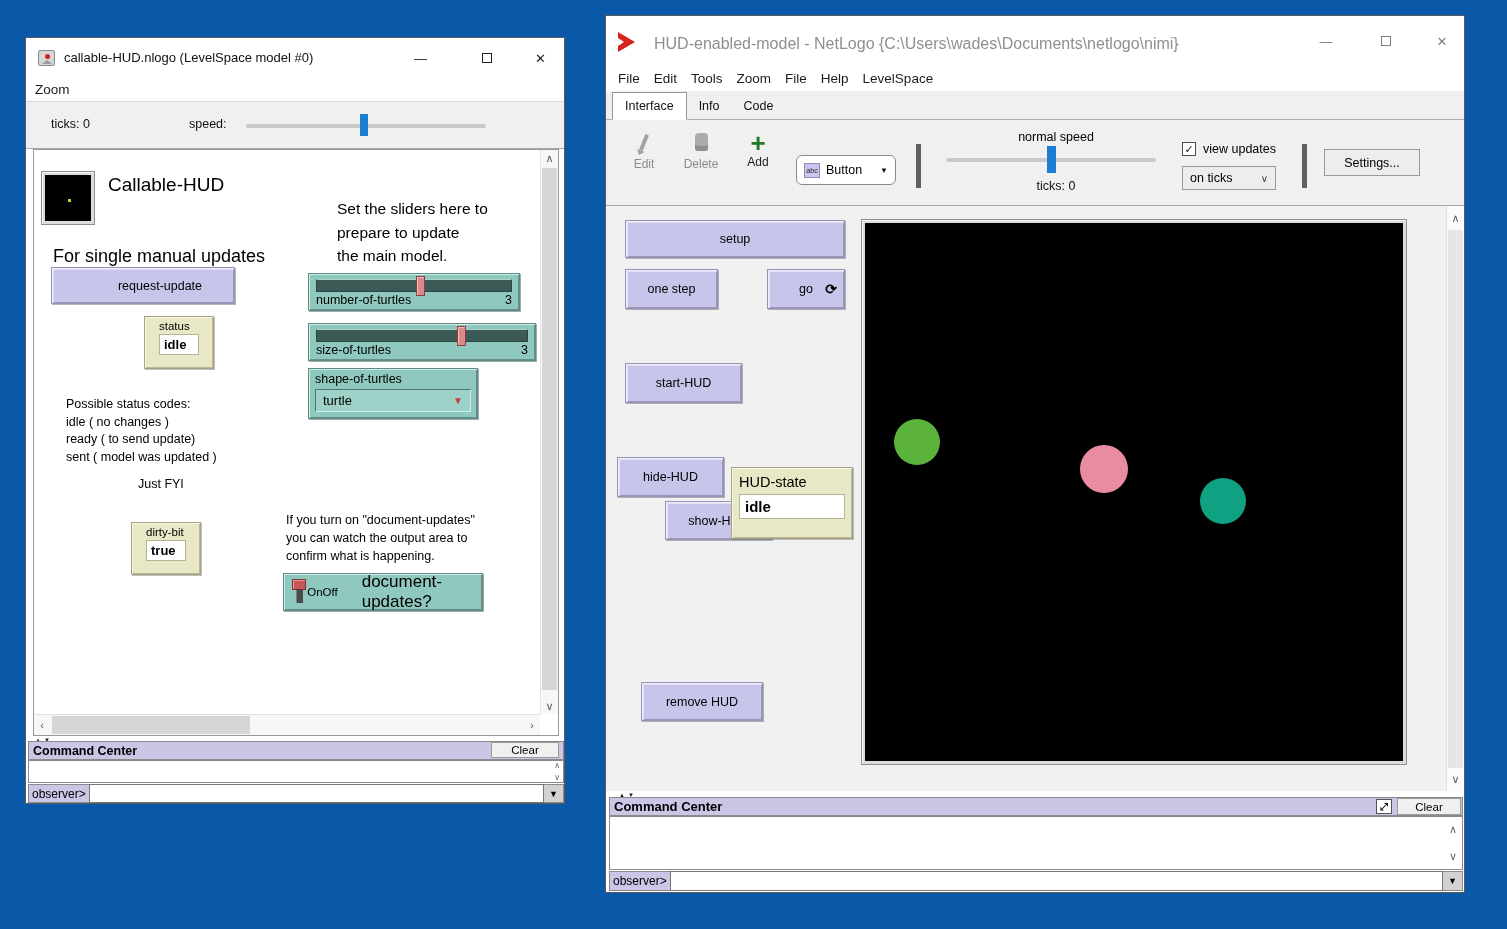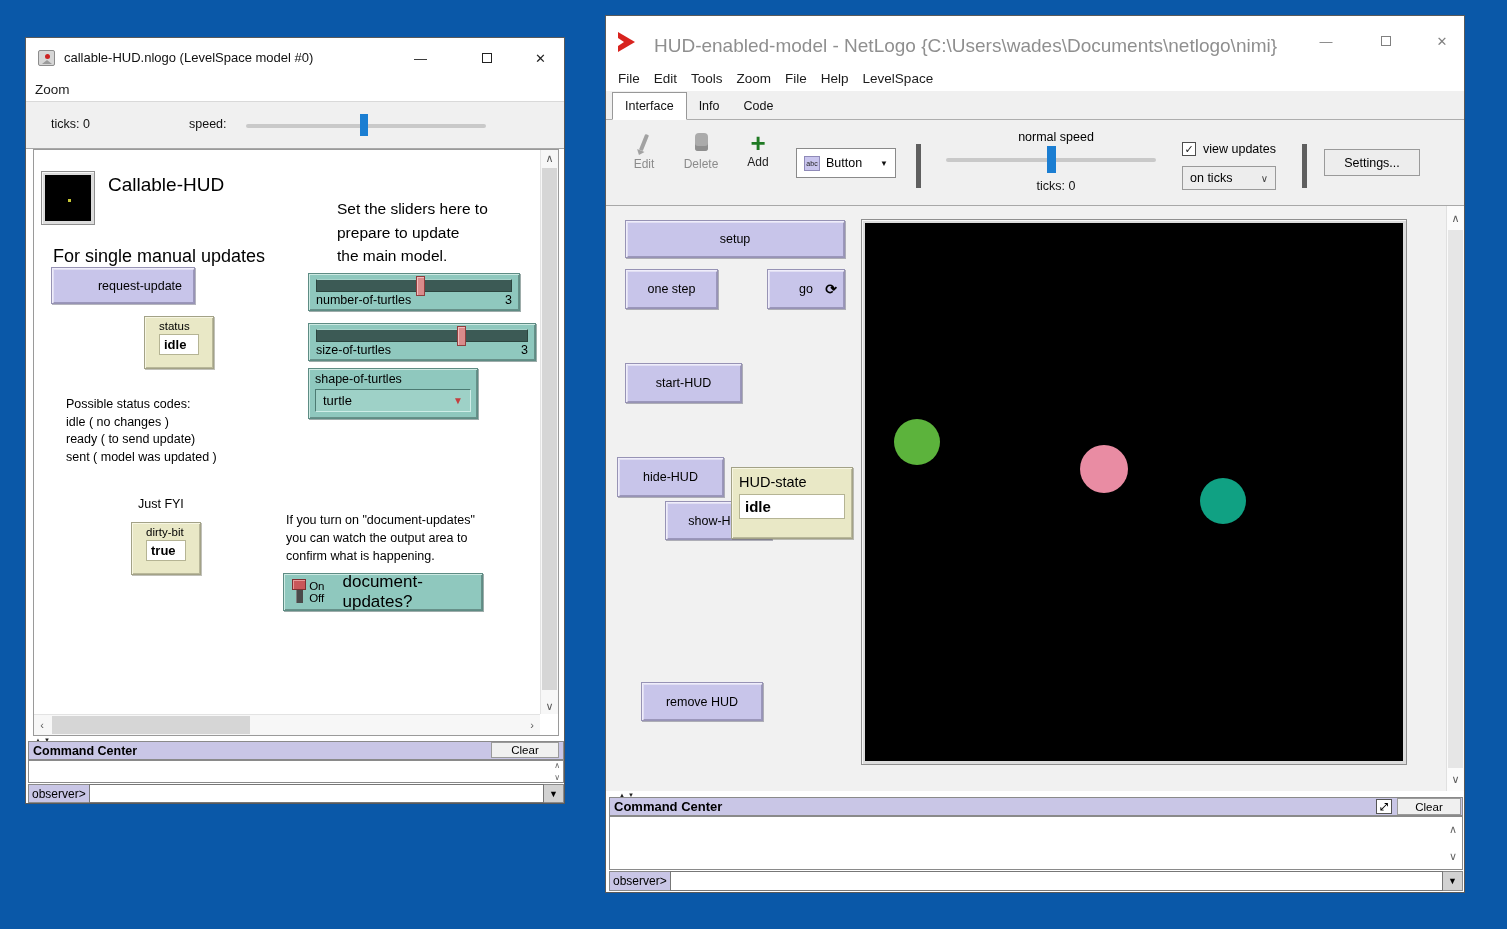--- a/index.html
+++ b/index.html
@@ -55,21 +55,21 @@
   .slider-handle { position:absolute; top:-4px; width:9px; height:20px; background:#d98b8b; border:1px solid #8f3f3f; box-shadow: inset 1px 1px 0 #f0bcbc; }
   .slider-row { position:absolute; left:7px; right:7px; bottom:3px; display:flex; justify-content:space-between; font-size:12.5px; color:#000; }
   .chooser { position:absolute; padding:3px 6px; }
   .chooser-label { font-size:12.5px; color:#000; margin-bottom:3px; }
   .chooser-box { background:#9ed1c7; border:1px solid; border-color:#4c7a72 #cfeee8 #cfeee8 #4c7a72; display:flex; align-items:center; justify-content:space-between; padding:3px 7px; font-size:13px; }
   .chooser-arrow { color:#c34040; font-size:10px; }
   .switch-w { position:absolute; display:flex; align-items:center; padding:4px 8px; }
   .toggle { width:15px; height:27px; position:relative; margin-right:4px; }
   .toggle .stem { position:absolute; left:4px; top:10px; width:7px; height:14px; background:#4a4a4a; box-shadow: inset 1px 1px 0 #7d7d7d; }
   .toggle .knob { position:absolute; left:0; top:0; width:14px; height:11px; background:#c9575a; border:1px solid #7e2f31; box-shadow: inset 1px 1px 0 #e89a9a; }
-  .onoff { display:flex; flex-direction:column; font-size:11.5px; line-height:12px; color:#000; margin-right:18px; }
+  .onoff { display:flex; flex-direction:row; font-size:11.5px; line-height:12px; color:#000; margin-right:24px; }
   .switch-label { font-size:17px; color:#000; }
 
   
   .view-frame { position:absolute; background:#dcdcdc; border:1px solid #8f8f8f; box-shadow: inset 1px 1px 0 #f6f6f6; padding:3px; }
   .view-black { width:100%; height:100%; background:#000000; position:relative; overflow:hidden; }
   .turtle { position:absolute; border-radius:50%; }
   .yellow-dot { position:absolute; left:50%; top:52%; width:3px; height:3px; background:#c8c836; }
 
   
   .sb { position:absolute; background:#f7f7f7; }
@@ -141,35 +141,35 @@
 
     <div class="view-frame" style="left:7px; top:21px; width:54px; height:54px;">
       <div class="view-black">
           <div class="yellow-dot"></div>
         </div>
     </div>
     <div class="abs" style="left:74px; top:24px; font-size:19px; color:#000;">Callable-HUD</div>
 
     <div class="note" style="left:19px; top:96px; font-size:18px;">For single manual updates</div>
 
-    <div class="nlbtn" style="left:17px; top:117px; width:144px; height:37px;padding-left:34px;">request-update</div>
+    <div class="nlbtn" style="left:17px; top:117px; width:184px; height:37px;padding-left:34px;">request-update</div>
 
     <div class="monitor" style="left:110px; top:166px; width:70px; height:53px;">
       <div class="mlabel">status</div>
       <div class="mvalue">idle</div>
     </div>
 
     <div class="note" style="left:32px; top:246px; font-size:12.5px; line-height:17.5px;">
       <div>Possible status codes:</div>
       <div>idle  ( no changes )</div>
       <div>ready ( to send update)</div>
       <div>sent  ( model was updated )</div>
     </div>
 
-    <div class="note" style="left:104px; top:347px; font-size:12.5px;">Just FYI</div>
+    <div class="note" style="left:104px; top:327px; font-size:12.5px;">Just FYI</div>
 
     <div class="monitor" style="left:97px; top:372px; width:70px; height:53px;">
       <div class="mlabel">dirty-bit</div>
       <div class="mvalue">true</div>
     </div>
 
     <div class="note" style="left:303px; top:47px; font-size:15.5px; line-height:23.5px;">
       <div>Set the sliders here to</div>
       <div>prepare to update</div>
       <div>the main model.</div>
@@ -253,21 +253,21 @@
     <div class="cc-drop">
         <span>▼</span>
       </div>
   </div>
 </div>
 
 <div class="win" style="left:605px; top:15px; width:860px; height:878px;">
 
   <div class="titlebar" style="height:50px;">
     <div class="nl-flag abs" style="left:12px; top:16px;"></div>
-    <div class="title-text inactive abs" style="left:48px; top:19px; font-size:19px;">HUD-enabled-model - NetLogo {C:\Users\wades\Documents\netlogo\nimi}</div>
+    <div class="title-text inactive abs" style="left:48px; top:19px; font-size:16px;">HUD-enabled-model - NetLogo {C:\Users\wades\Documents\netlogo\nimi}</div>
     <div class="winctl inactive" style="left:695px; top:0; width:50px; height:50px;">
         <span>—</span>
       </div>
     <div class="winctl inactive" style="left:755px; top:0; width:50px; height:50px;">
         <span class="maxbox inactive"></span>
       </div>
     <div class="winctl inactive" style="left:813px; top:0; width:46px; height:50px;">
         <span>✕</span>
       </div>
   </div>
@@ -294,21 +294,21 @@
       <span class="tool-label-gray">Edit</span>
     </div>
     <div class="tool-group" style="left:72px; top:10px; width:46px;">
       <div class="eraser"></div>
       <span class="tool-label-gray">Delete</span>
     </div>
     <div class="tool-group" style="left:134px; top:11px; width:36px;">
       <span class="plus">+</span>
       <span class="tool-label-dark">Add</span>
     </div>
-    <div class="widget-dd" style="left:190px; top:28px; width:100px; height:30px;">
+    <div class="widget-dd" style="left:190px; top:35px; width:100px; height:30px;border-radius:6px;">
       <span class="abc-icon">abc</span>
       <span style="font-size:12.5px;">Button</span>
       <span class="dd-arrow">▼</span>
     </div>
     <div class="vsep" style="left:310px; top:24px; height:44px;"></div>
 
     <div class="abs" style="left:380px; top:10px; width:140px; text-align:center; font-size:12.5px;">normal speed</div>
     <div class="speed-track" style="left:340px; top:38px; width:210px;"></div>
     <div class="speed-handle" style="left:441px; top:26px; width:9px; height:27px;"></div>
     <div class="abs tick-label" style="left:380px; top:59px; width:140px; text-align:center;">ticks: 0</div>

